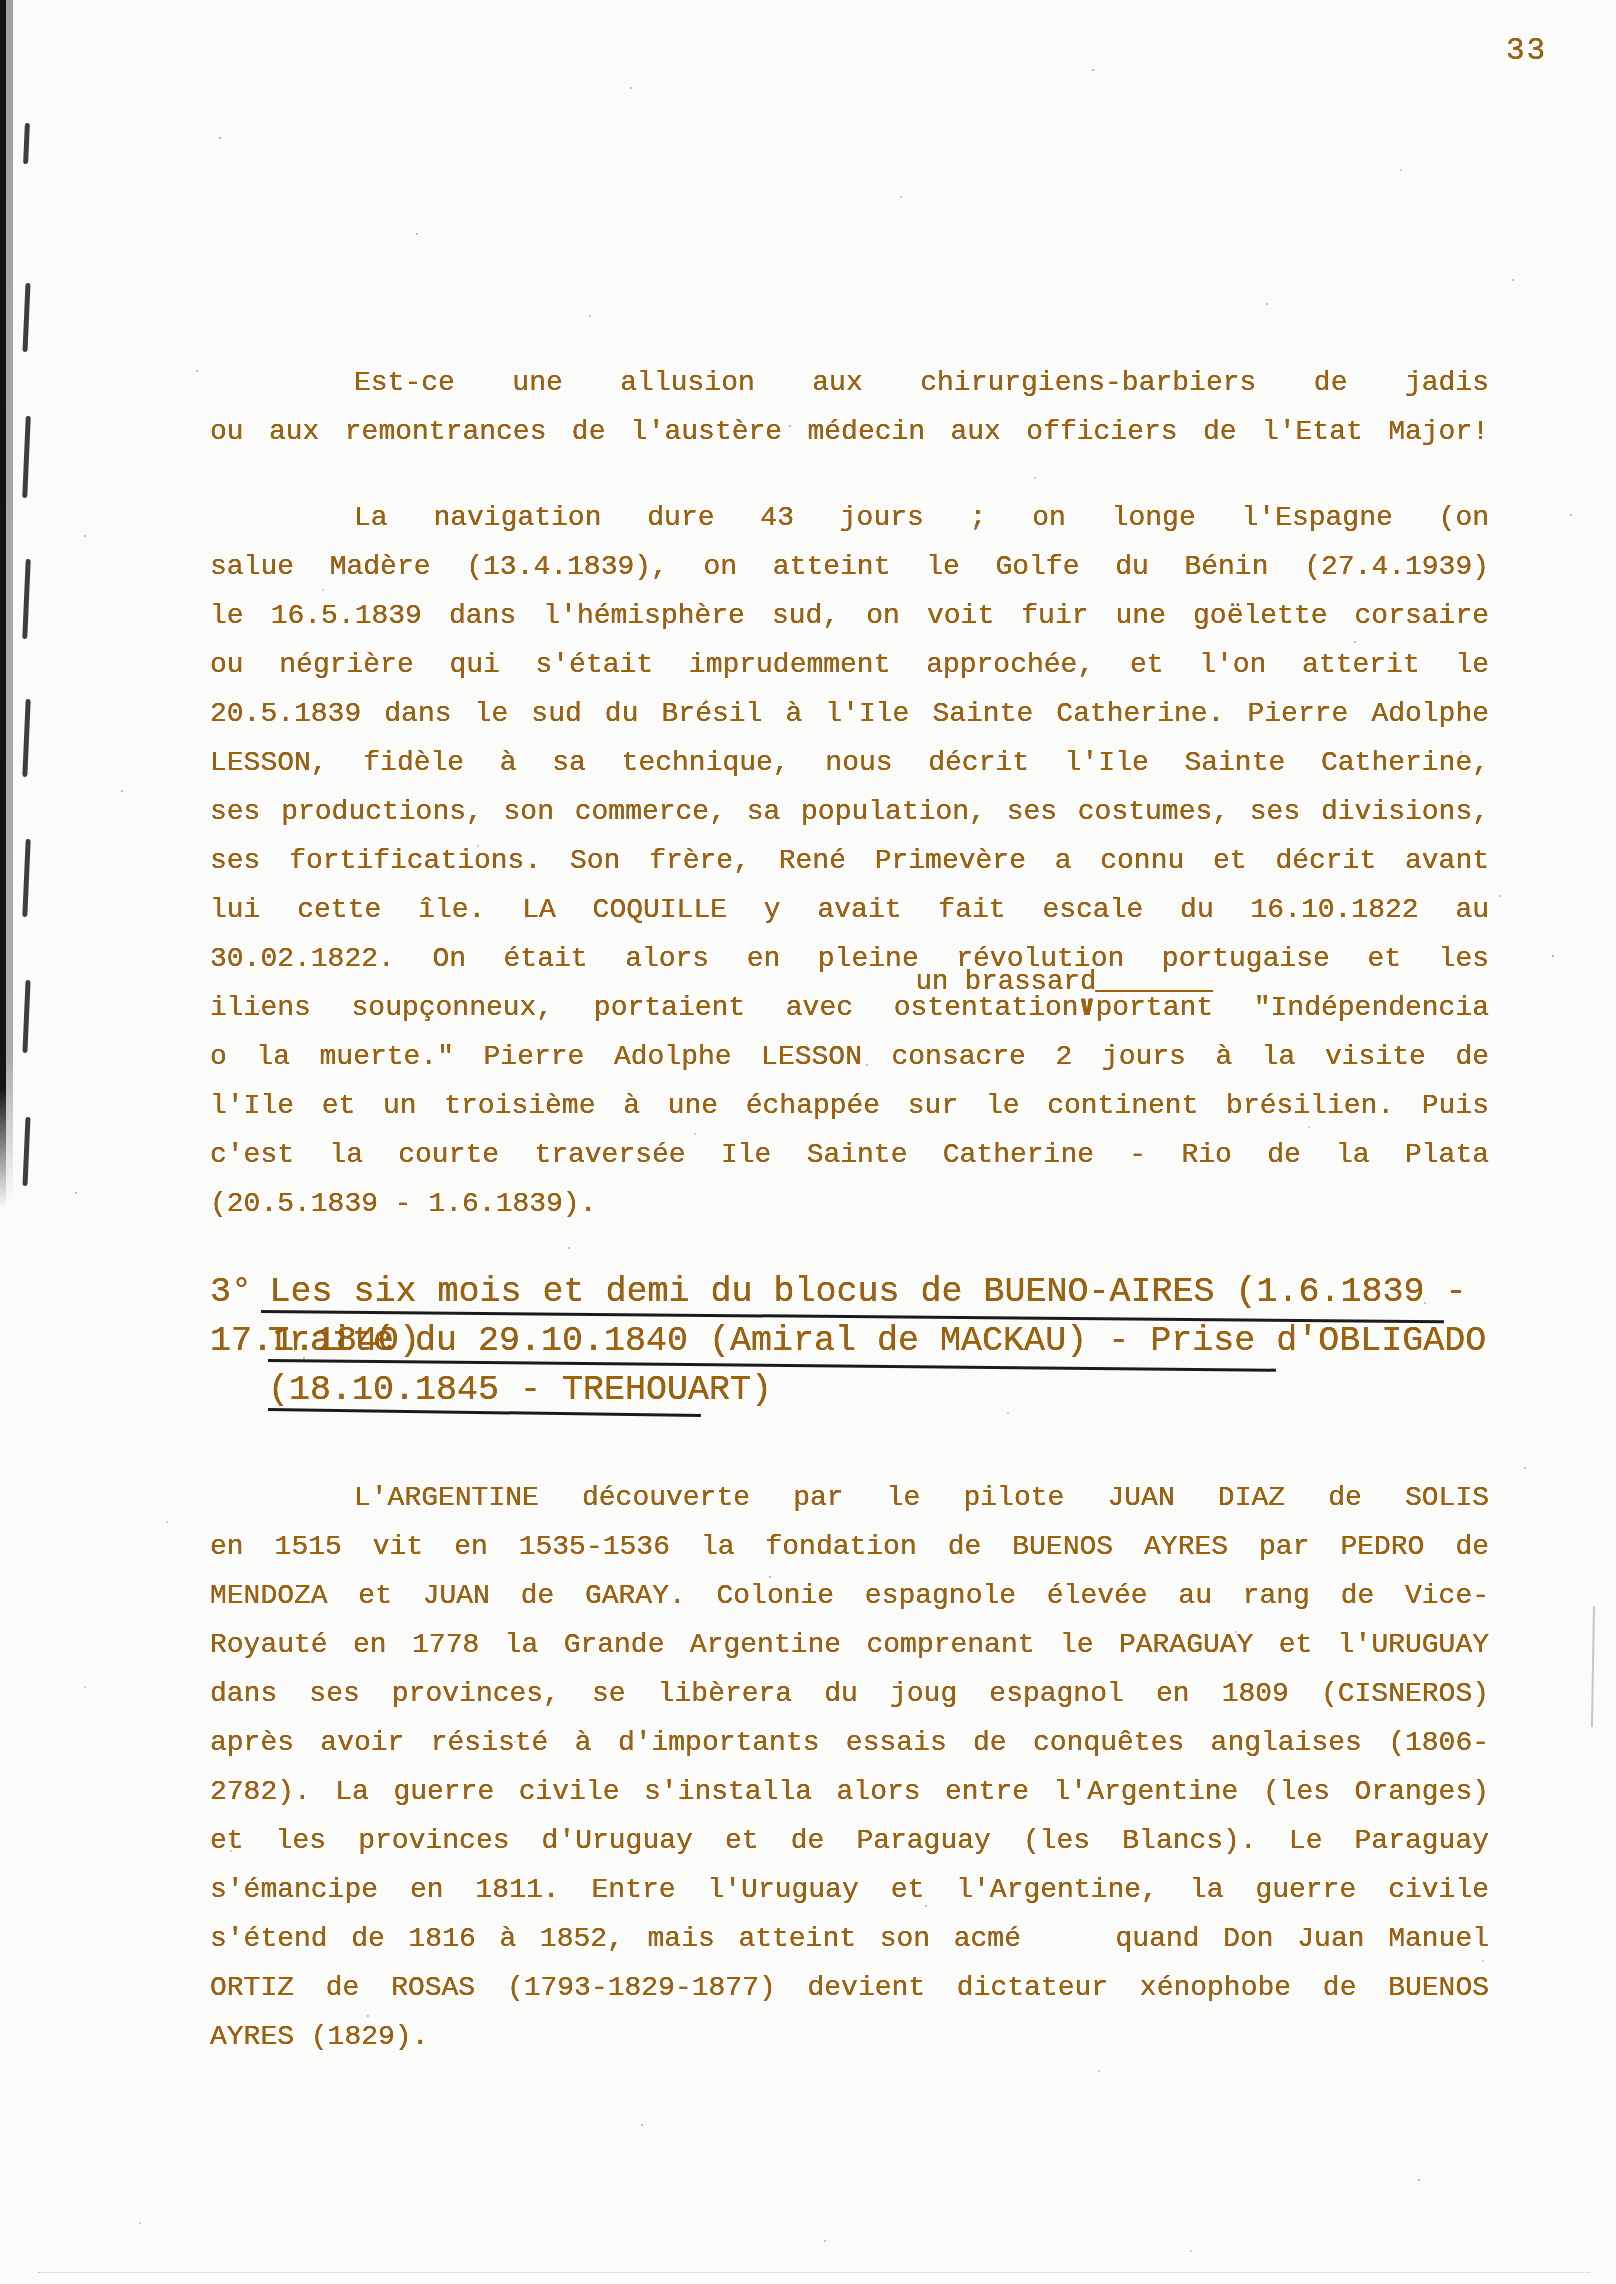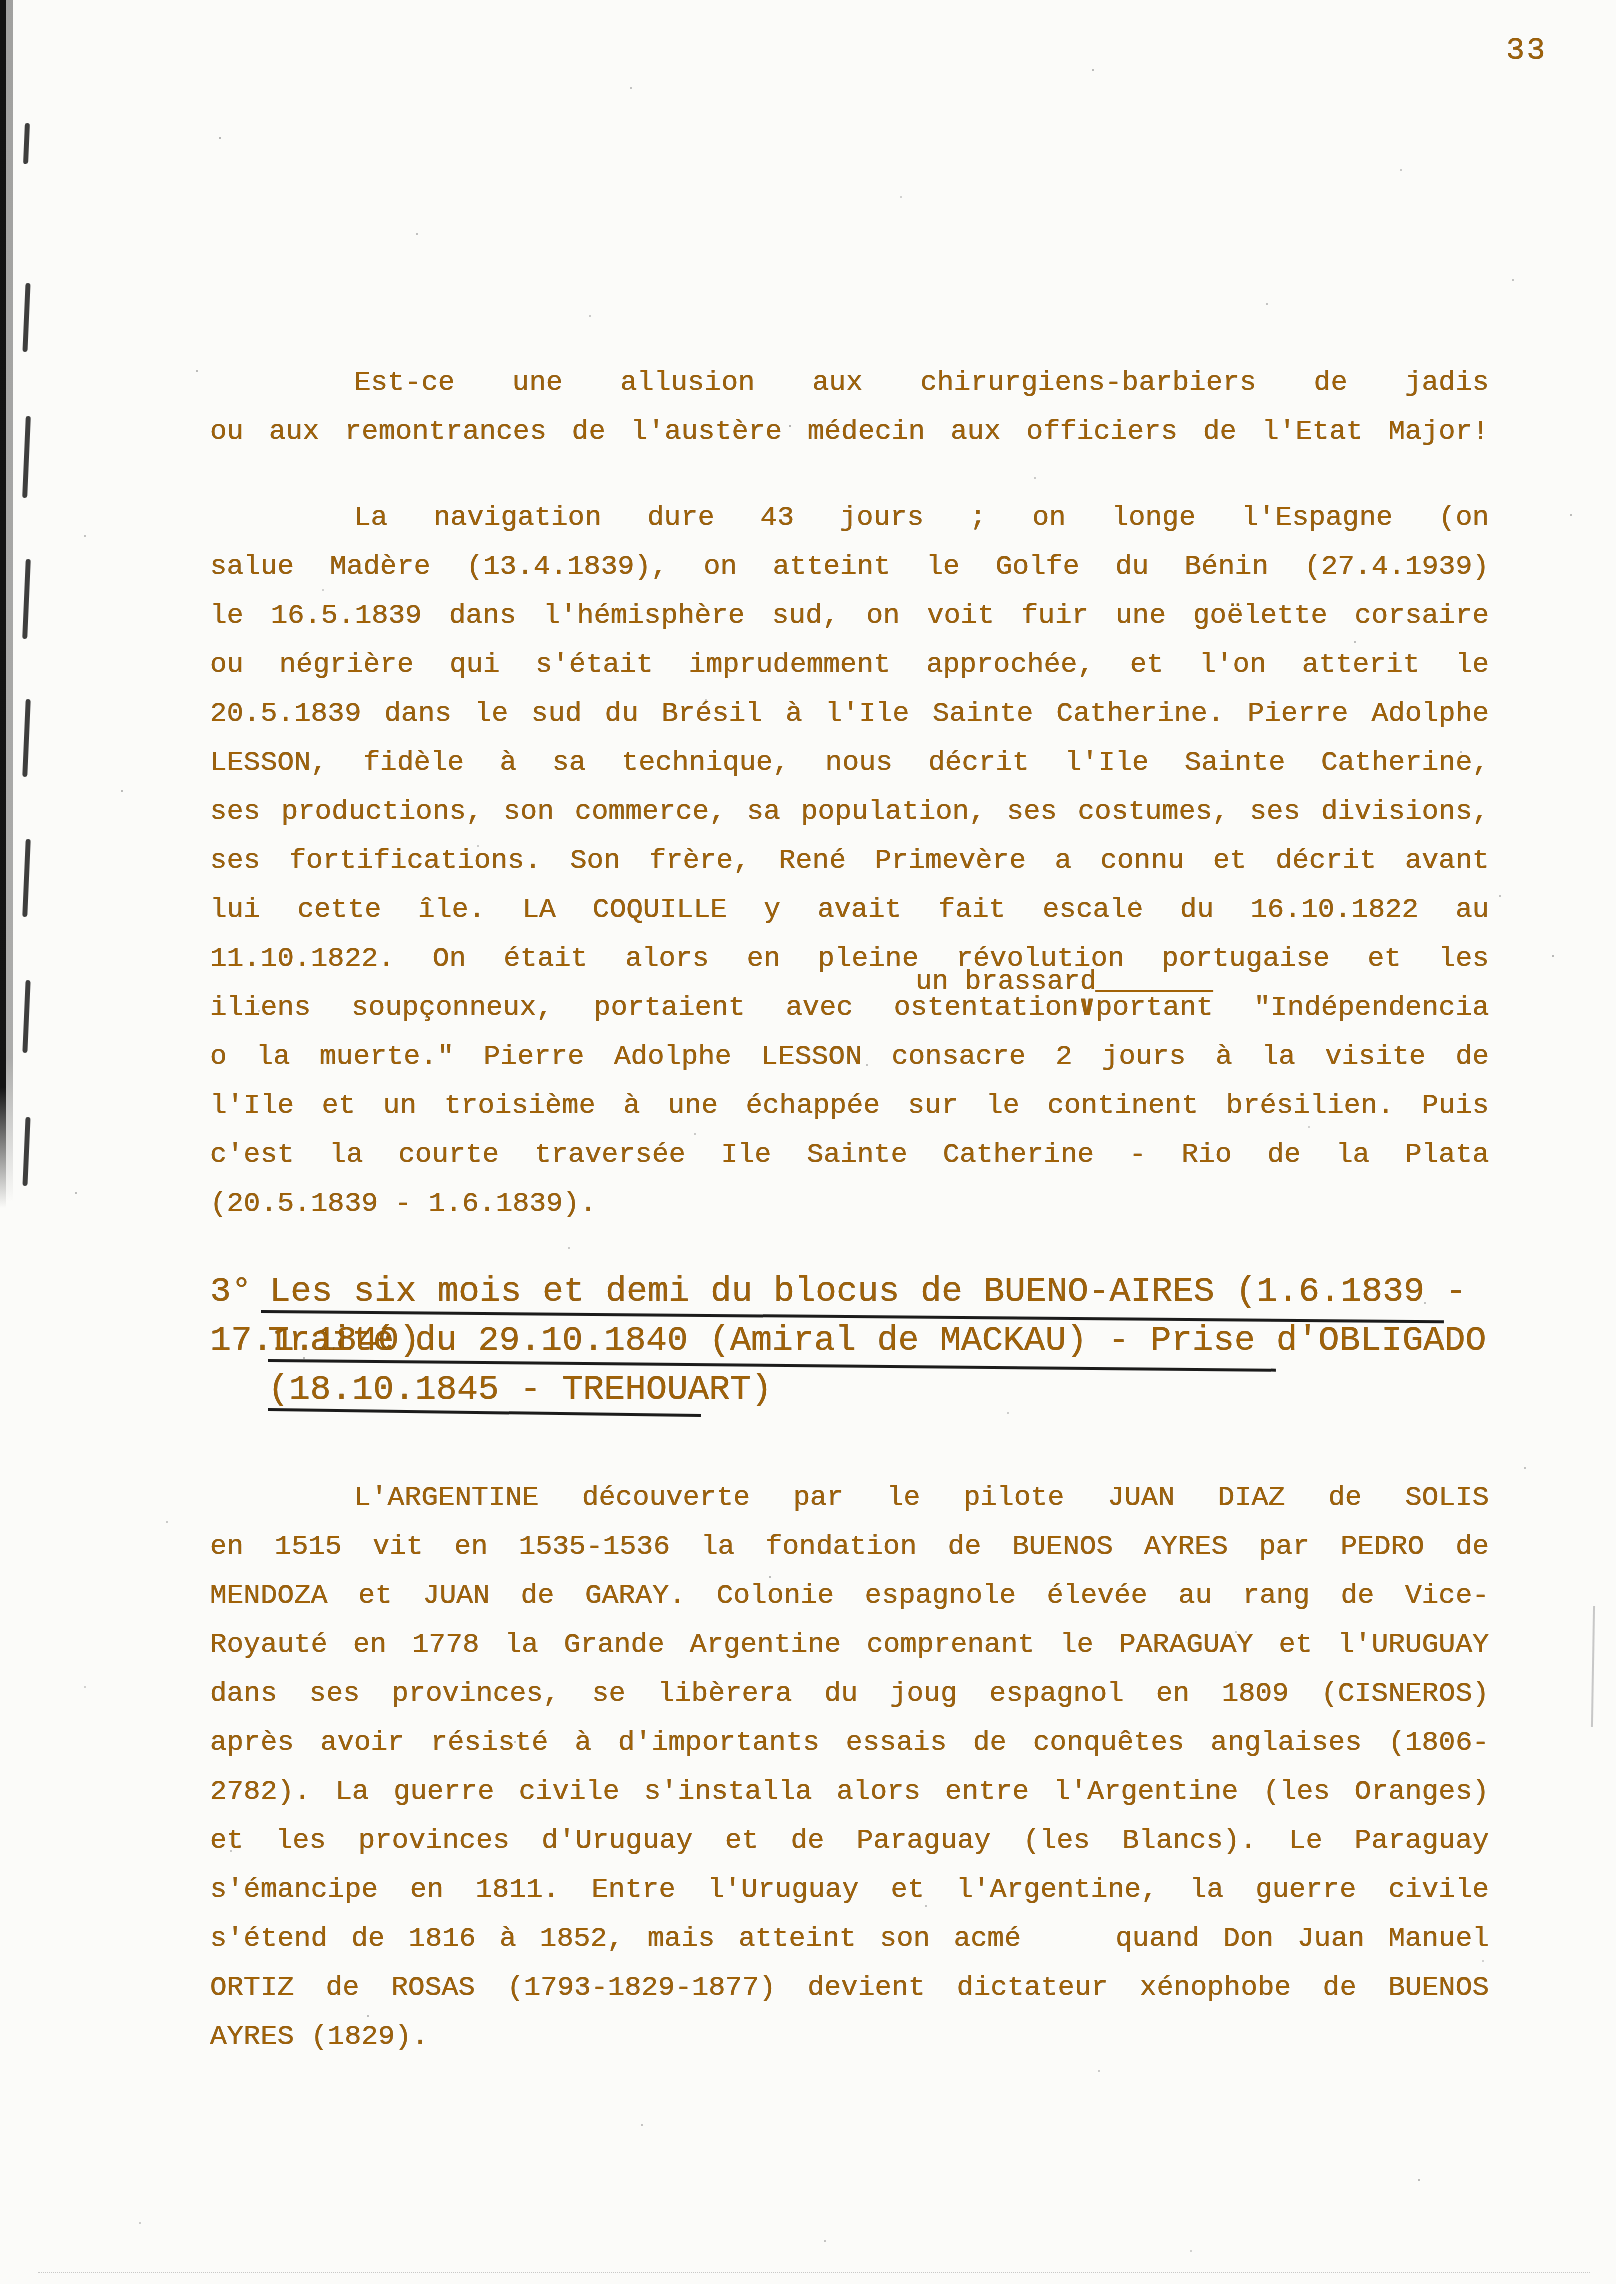--- a/index.html
+++ b/index.html
@@ -168,21 +168,21 @@
   <div class="block" style="top:493px">
       <div class="line indent">La navigation dure 43 jours ; on longe l'Espagne (on</div>
       <div class="line">salue Madère (13.4.1839), on atteint le Golfe du Bénin (27.4.1939)</div>
       <div class="line">le 16.5.1839 dans l'hémisphère sud, on voit fuir une goëlette corsaire</div>
       <div class="line">ou négrière qui s'était imprudemment approchée, et l'on atterit le</div>
       <div class="line">20.5.1839 dans le sud du Brésil à l'Ile Sainte Catherine. Pierre Adolphe</div>
       <div class="line">LESSON, fidèle à sa technique, nous décrit l'Ile Sainte Catherine,</div>
       <div class="line">ses productions, son commerce, sa population, ses costumes, ses divisions,</div>
       <div class="line">ses fortifications. Son frère, René Primevère a connu et décrit avant</div>
       <div class="line">lui cette île. LA COQUILLE y avait fait escale du 16.10.1822 au</div>
-      <div class="line">11.10.1822. On était alors en pleine révolution portugaise et les</div>
+      <div class="line">30.02.1822. On était alors en pleine révolution portugaise et les</div>
       <div class="line"><span>iliens soupçonneux, portaient avec ostentation</span><span class="caret-wrap"><span class="insertion">un brassard</span><span class="caret-glyph">∨</span></span><span class="overline-word">portant</span><span> "Indépendencia</span></div>
       <div class="line">o la muerte." Pierre Adolphe LESSON consacre 2 jours à la visite de</div>
       <div class="line">l'Ile et un troisième à une échappée sur le continent brésilien. Puis</div>
       <div class="line">c'est la courte traversée Ile Sainte Catherine - Rio de la Plata</div>
       <div class="line no-justify">(20.5.1839 - 1.6.1839).</div>
     </div>
 
   <div class="block" style="top:1268px">
     <div class="h-line">
       <span class="h-marker">3°</span><span class="h-text">Les six mois et demi du blocus de BUENO-AIRES (1.6.1839 - 17.1.1840)</span>

